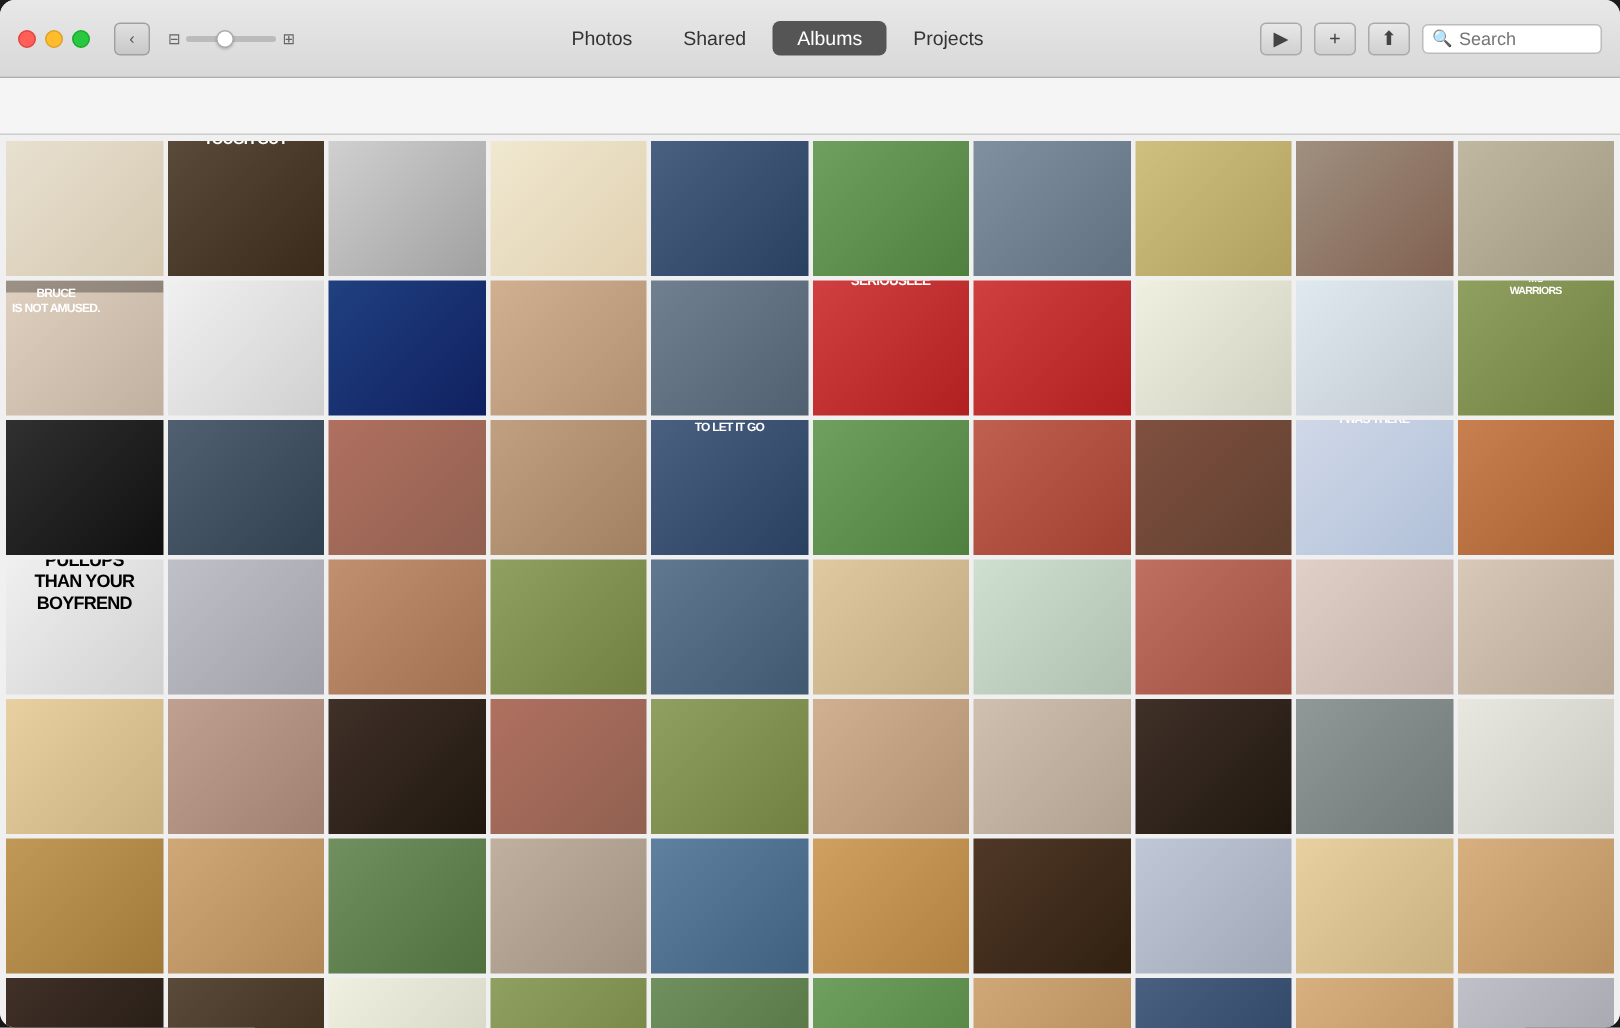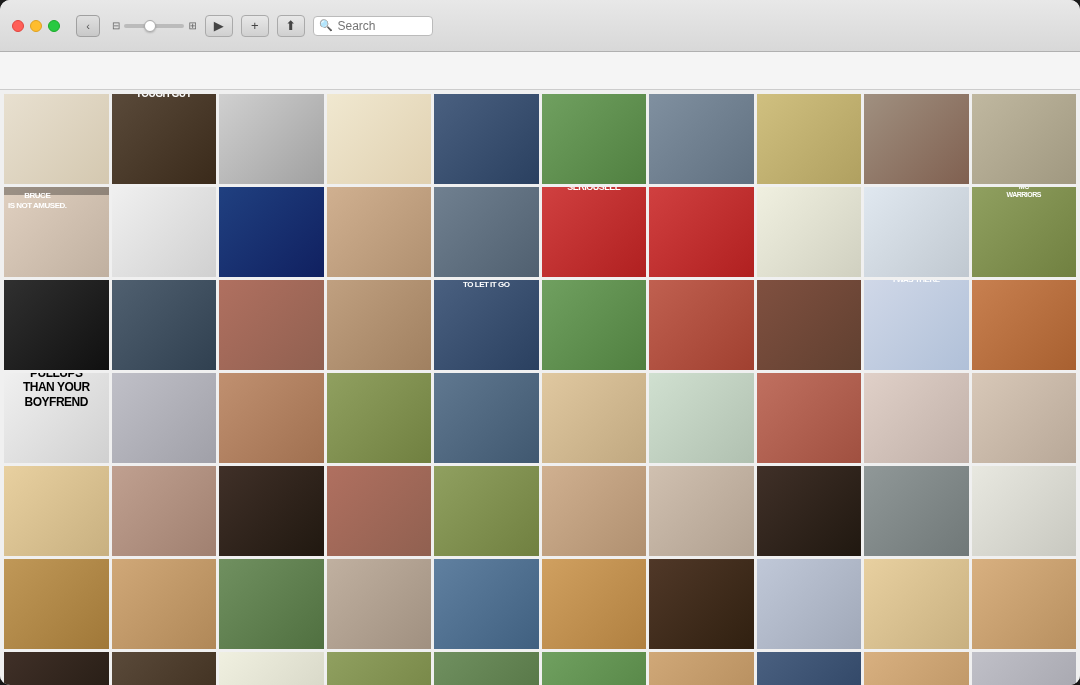--- a/index.html
+++ b/index.html
@@ -351,20 +351,26 @@
     </div>
 
     <div class="slider-area">
       <span class="slider-icon">⊟</span>
       <div class="slider-track">
         <div class="slider-thumb"></div>
       </div>
       <span class="slider-icon">⊞</span>
     </div>
 
+    <div class="tabs-area">
+      <button class="tab-btn inactive">Photos</button>
+      <button class="tab-btn inactive">Shared</button>
+      <button class="tab-btn active">Albums</button>
+      <button class="tab-btn inactive">Projects</button>
+    </div>
 
     <div class="titlebar-right">
       <div class="icon-btn">
         <span>▶</span>
       </div>
       <div class="icon-btn">
         <span>+</span>
       </div>
       <div class="icon-btn">
         <span>⬆</span>

